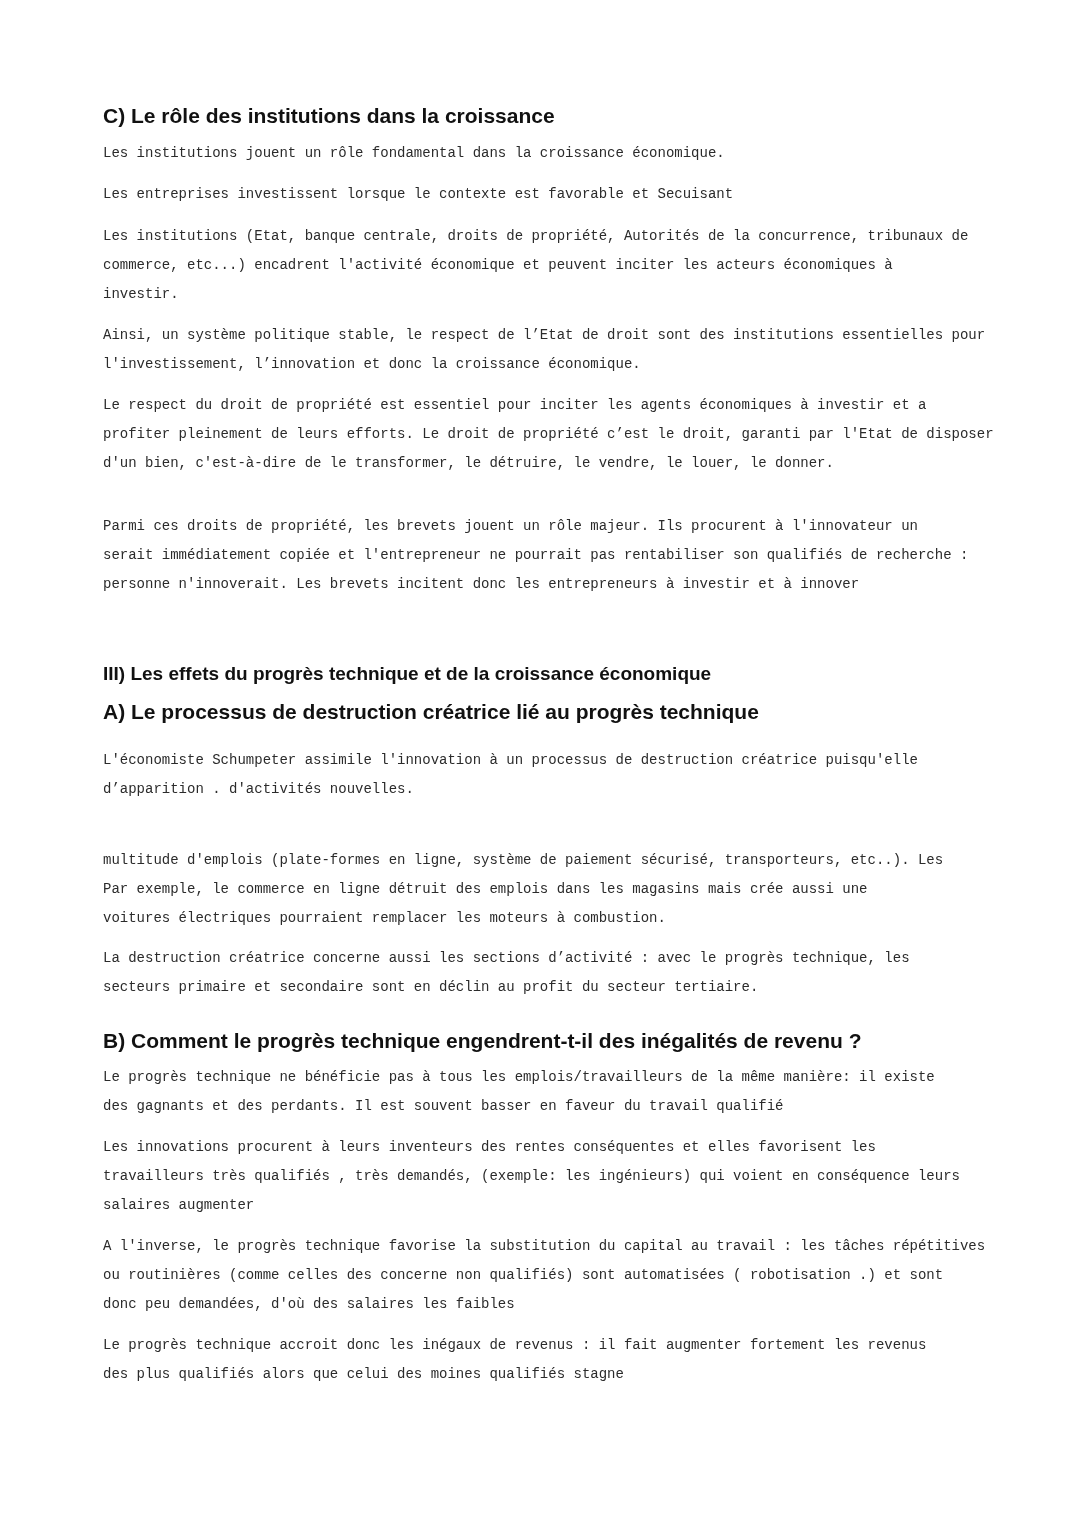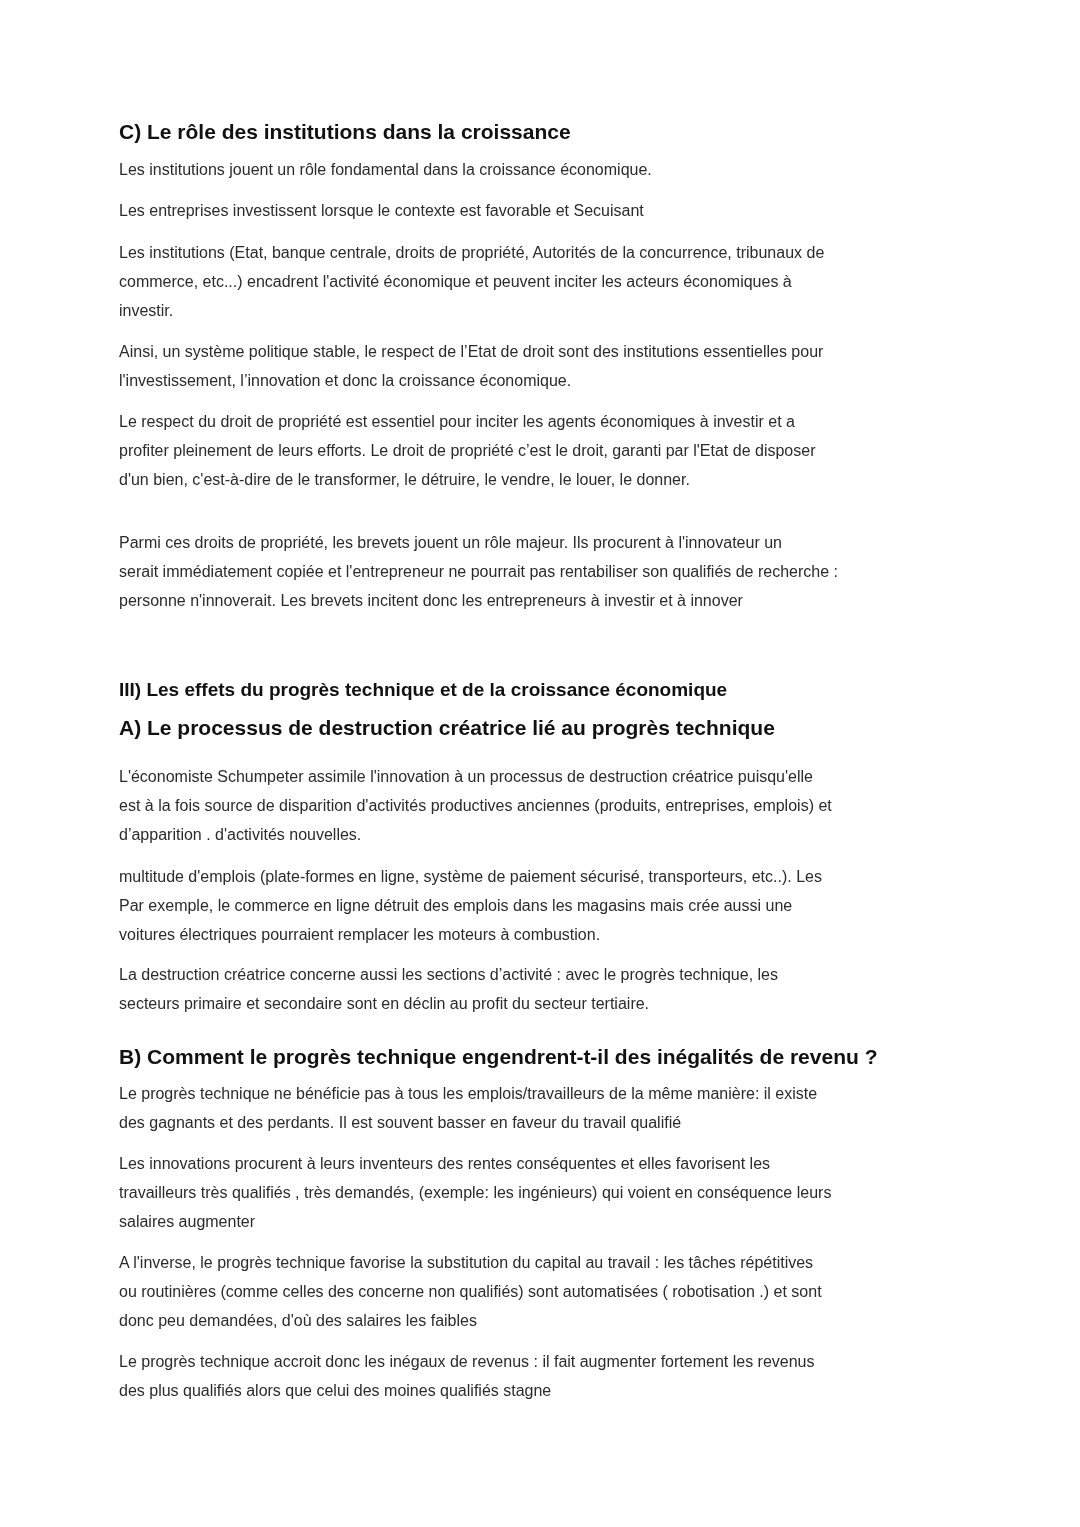--- a/index.html
+++ b/index.html
@@ -16,41 +16,41 @@
   .page {
     position: absolute;
     left: 103px;
     top: 0;
     width: 880px;
   }
   .block {
     position: absolute;
     left: 0;
     width: 880px;
-    margin: 16px;
+    margin: 0;
   }
   .h3 {
     font-family: "Liberation Sans", sans-serif;
     font-weight: bold;
     font-size: 21px;
     line-height: 24px;
     color: #111111;
     white-space: nowrap;
   }
   .h2 {
     font-family: "Liberation Sans", sans-serif;
     font-weight: bold;
     font-size: 19px;
     line-height: 30px;
     color: #111111;
     white-space: nowrap;
   }
   .p {
-    font-family: Liberation Sans, sans-serif;
-    font-size: 16px;
+    font-family: Liberation Mono, monospace;
+    font-size: 14px;
     line-height: 29px;
     color: #2b2b2b;
   }
   .line {
     display: block;
     white-space: nowrap;
   }
 </style>
 </head>
 <body>
@@ -89,21 +89,20 @@
     <span class="line">serait immédiatement copiée et l'entrepreneur ne pourrait pas rentabiliser son qualifiés de recherche :</span>
     <span class="line">personne n'innoverait. Les brevets incitent donc les entrepreneurs à investir et à innover</span>
   </p>
 
   <h2 class="block h2" style="top:659px">III) Les effets du progrès technique et de la croissance économique</h2>
 
   <h3 class="block h3" style="top:700px">A) Le processus de destruction créatrice lié au progrès technique</h3>
 
   <p class="block p" style="top:746px">
     <span class="line">L'économiste Schumpeter assimile l'innovation à un processus de destruction créatrice puisqu'elle</span>
-    <span class="line">est à la fois source de disparition d'activités productives anciennes (produits, entreprises, emplois) et</span>
     <span class="line">d’apparition . d'activités nouvelles.</span>
   </p>
 
   <p class="block p" style="top:846px">
     <span class="line">multitude d'emplois (plate-formes en ligne, système de paiement sécurisé, transporteurs, etc..). Les</span>
     <span class="line">Par exemple, le commerce en ligne détruit des emplois dans les magasins mais crée aussi une</span>
     <span class="line">voitures électriques pourraient remplacer les moteurs à combustion.</span>
   </p>
 
   <p class="block p" style="top:944px">

